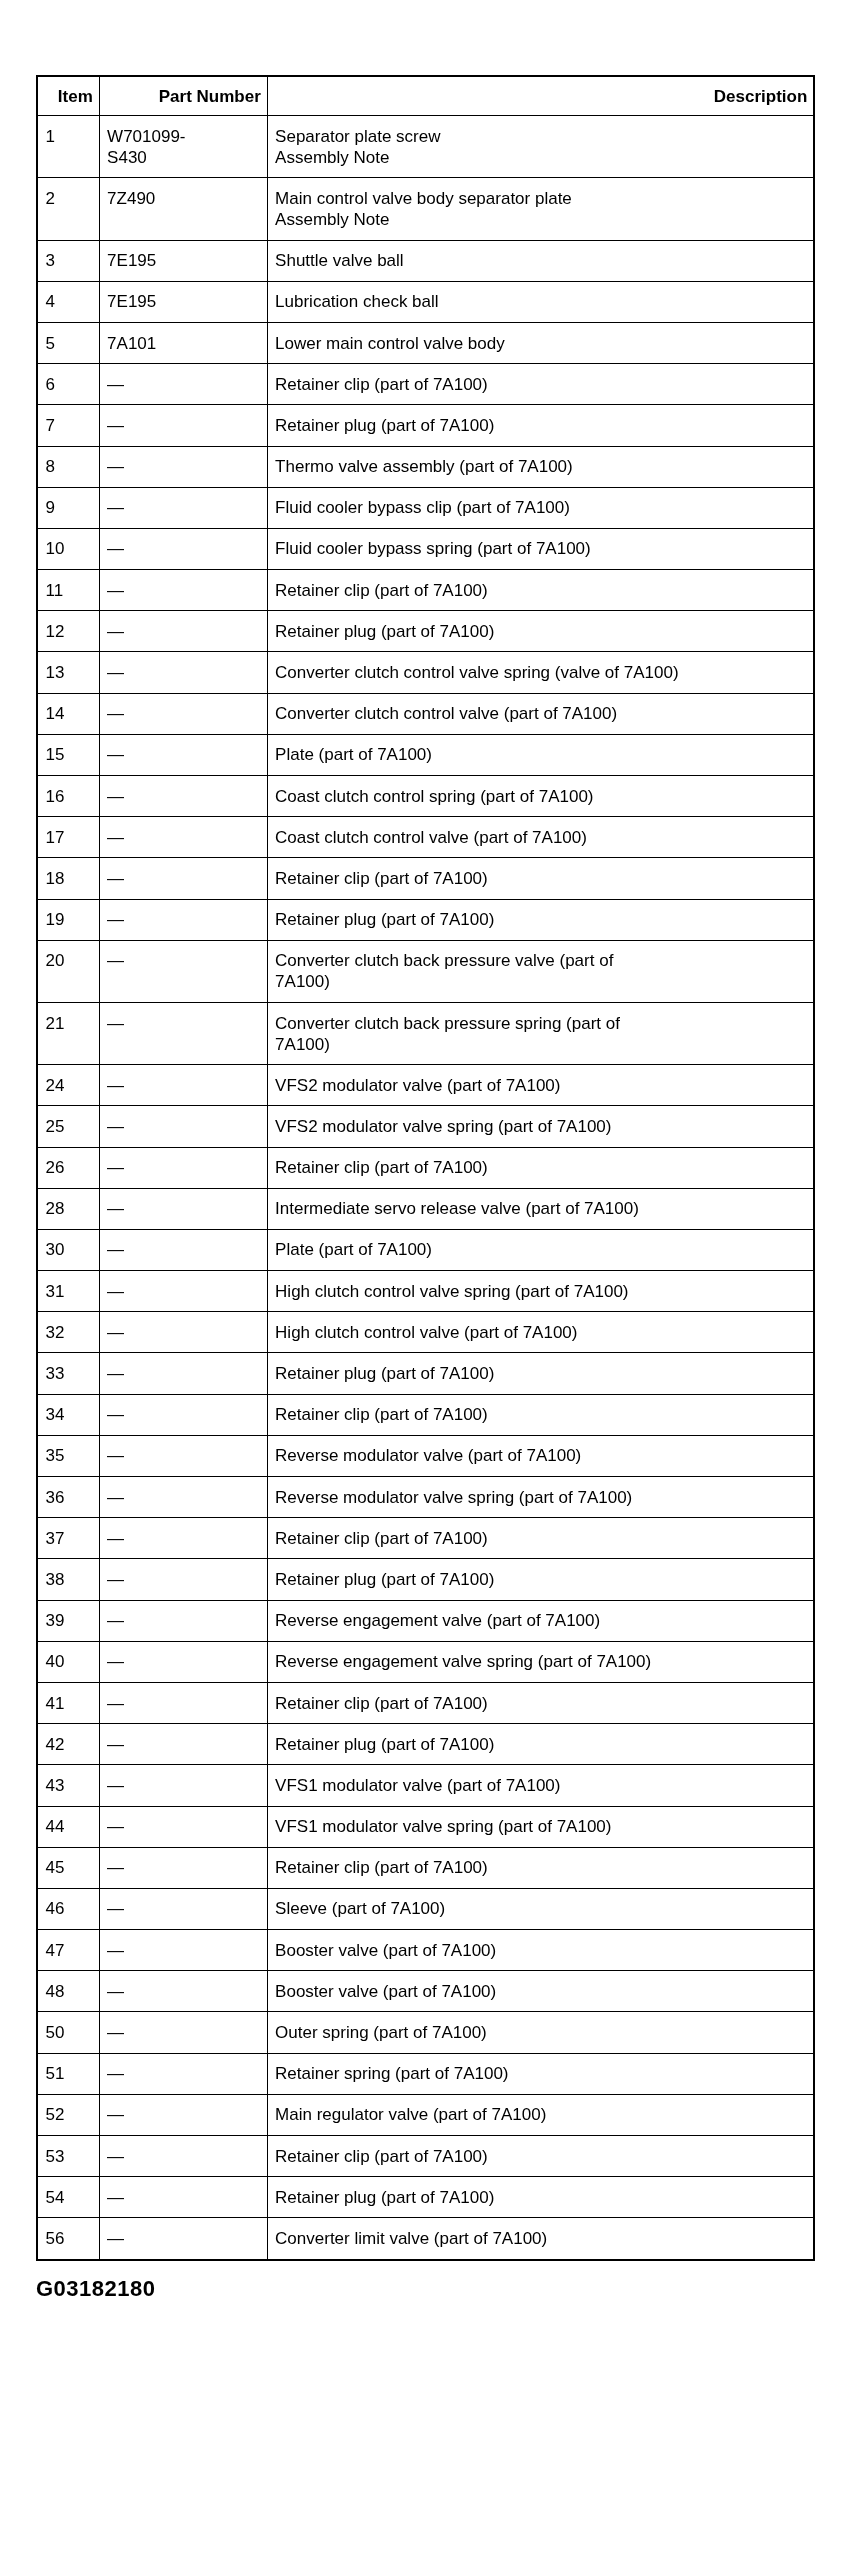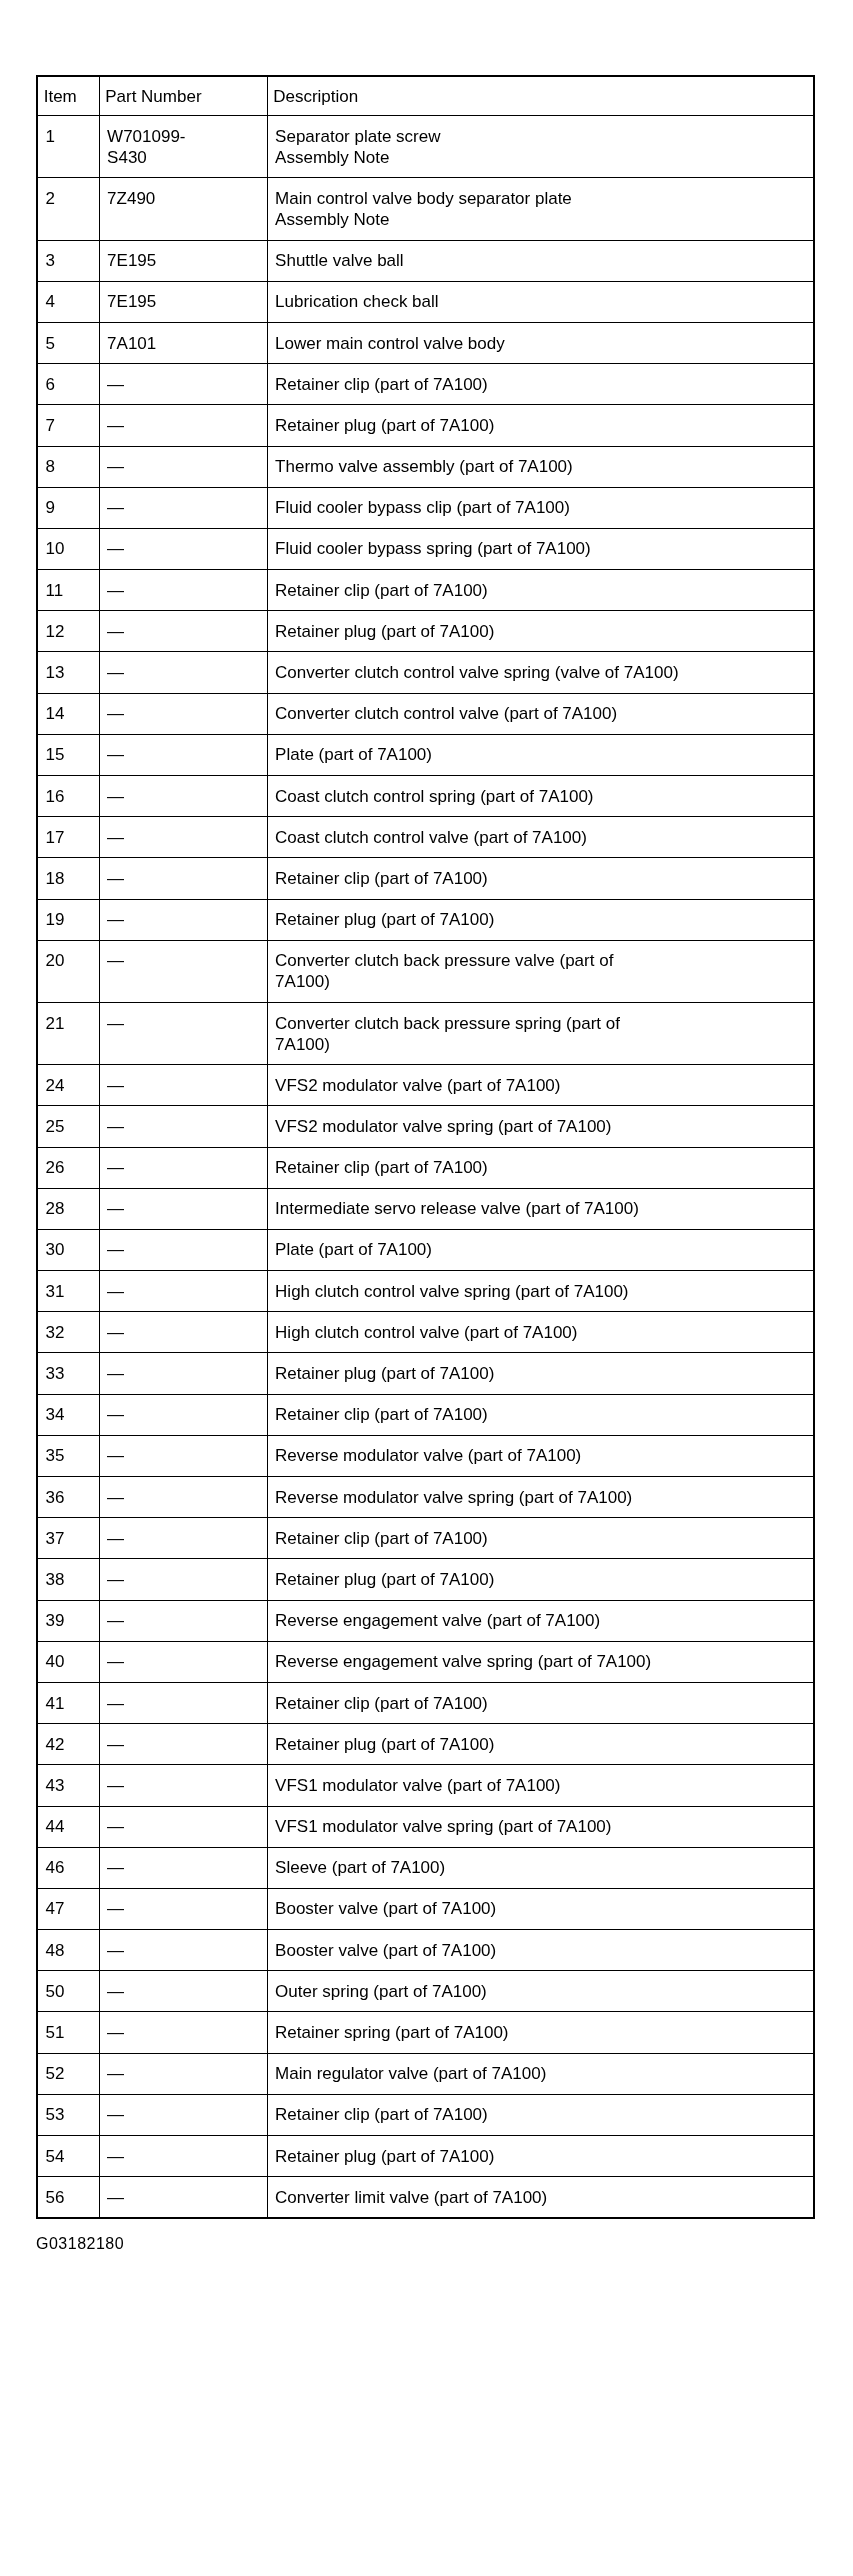--- a/index.html
+++ b/index.html
@@ -31,32 +31,32 @@
   table.parts-table td {
     border: 1px solid #000000;
     font-size: 17px;
     line-height: 21px;
     padding: 9.6px 7.6px;
     vertical-align: top;
     text-align: left;
     overflow: hidden;
   }
   table.parts-table th {
-    font-weight: normal;
-    text-align: left;
+    font-weight: bold;
+    text-align: right;
     padding: 8.6px 5.7px;
   }
   table.parts-table td {
     white-space: pre-line;
     word-wrap: break-word;
   }
   .figure-id {
     margin: 15.3px 0 0 0;
-    font-size: 16px;
-    font-weight: normal;
+    font-size: 22px;
+    font-weight: bold;
     letter-spacing: 0.5px;
   }
 </style>
 </head>
 <body>
 
 <div class="page">
 
   <table class="parts-table">
     <colgroup>
@@ -272,20 +272,25 @@
     <td>43</td>
     <td>—</td>
     <td>VFS1 modulator valve (part of 7A100)</td>
   </tr>
         <tr>
     <td>44</td>
     <td>—</td>
     <td>VFS1 modulator valve spring (part of 7A100)</td>
   </tr>
         <tr>
+    <td>45</td>
+    <td>—</td>
+    <td>Retainer clip (part of 7A100)</td>
+  </tr>
+        <tr>
     <td>46</td>
     <td>—</td>
     <td>Sleeve (part of 7A100)</td>
   </tr>
         <tr>
     <td>47</td>
     <td>—</td>
     <td>Booster valve (part of 7A100)</td>
   </tr>
         <tr>

